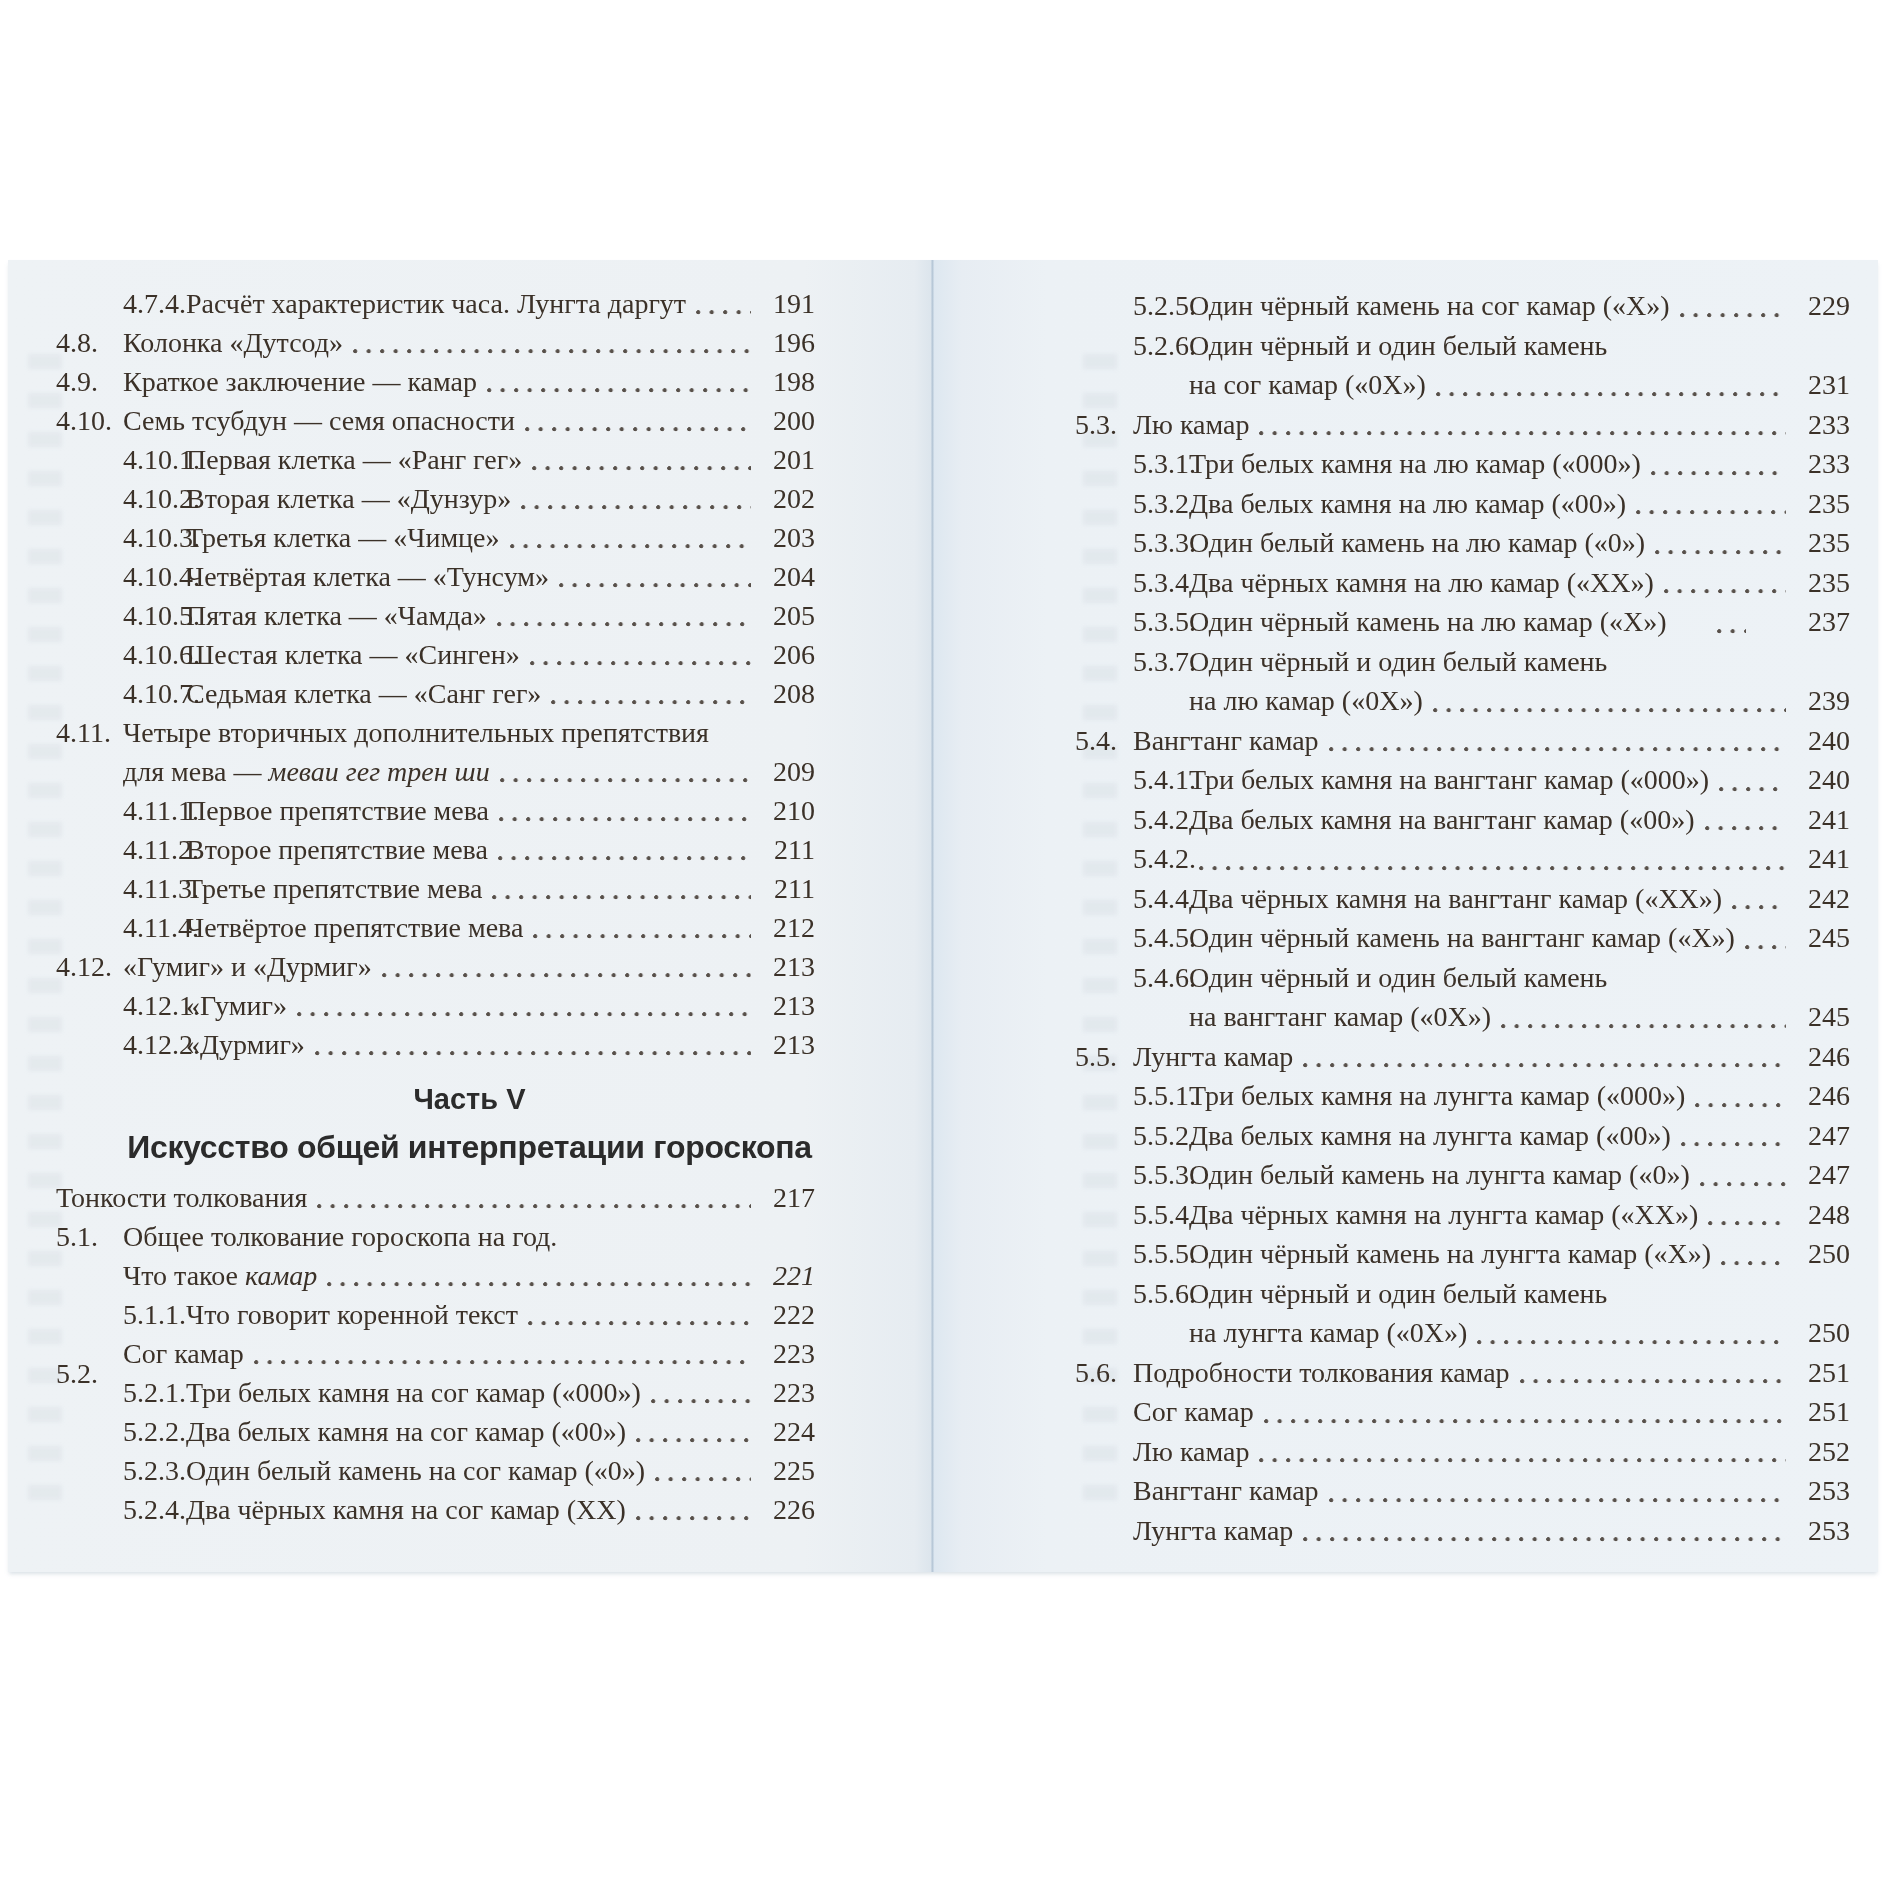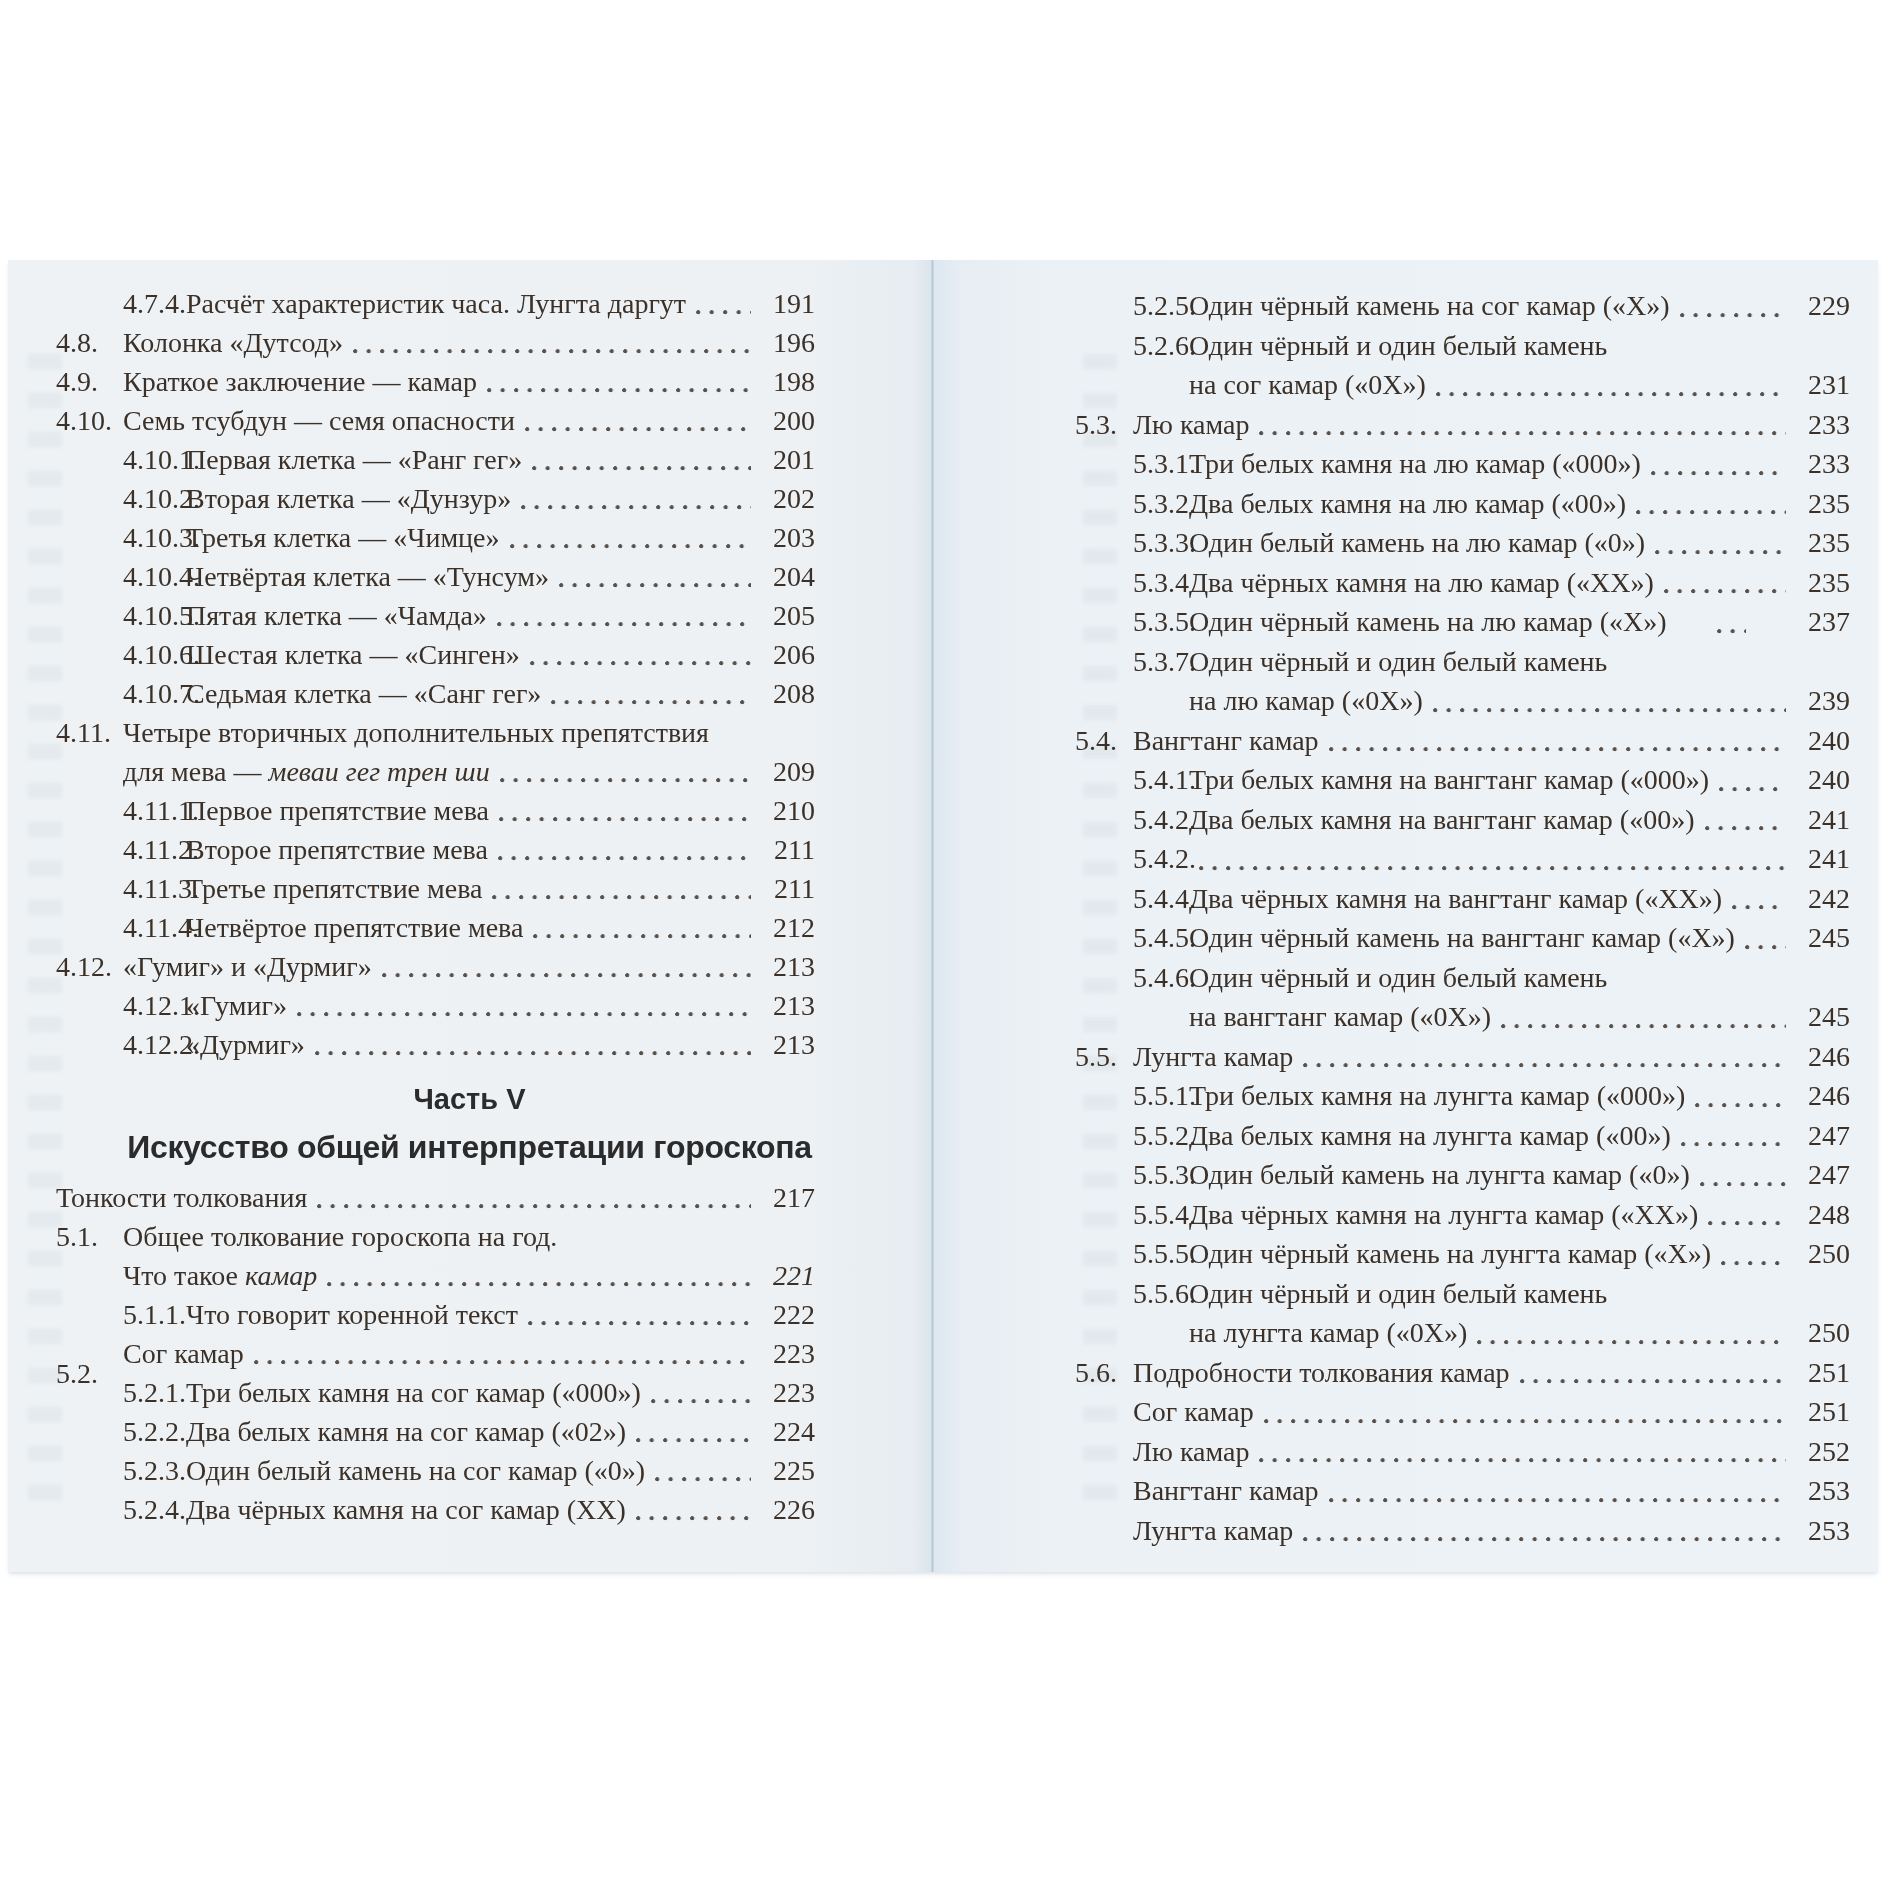--- a/index.html
+++ b/index.html
@@ -224,21 +224,21 @@
           <span class="pg">223</span>
         </div>
         <div class="row" style="padding-left: 178px;">
           <span class="num" style="left: 115px;">5.2.1.</span>
           <span class="ttl">Три белых камня на сог камар («000»)</span>
           <span class="leader"></span>
           <span class="pg">223</span>
         </div>
         <div class="row" style="padding-left: 178px;">
           <span class="num" style="left: 115px;">5.2.2.</span>
-          <span class="ttl">Два белых камня на сог камар («02»)</span>
+          <span class="ttl">Два белых камня на сог камар («00»)</span>
           <span class="leader"></span>
           <span class="pg">224</span>
         </div>
         <div class="row" style="padding-left: 178px;">
           <span class="num" style="left: 115px;">5.2.3.</span>
           <span class="ttl">Один белый камень на сог камар («0»)</span>
           <span class="leader"></span>
           <span class="pg">225</span>
         </div>
         <div class="row" style="padding-left: 178px;">

